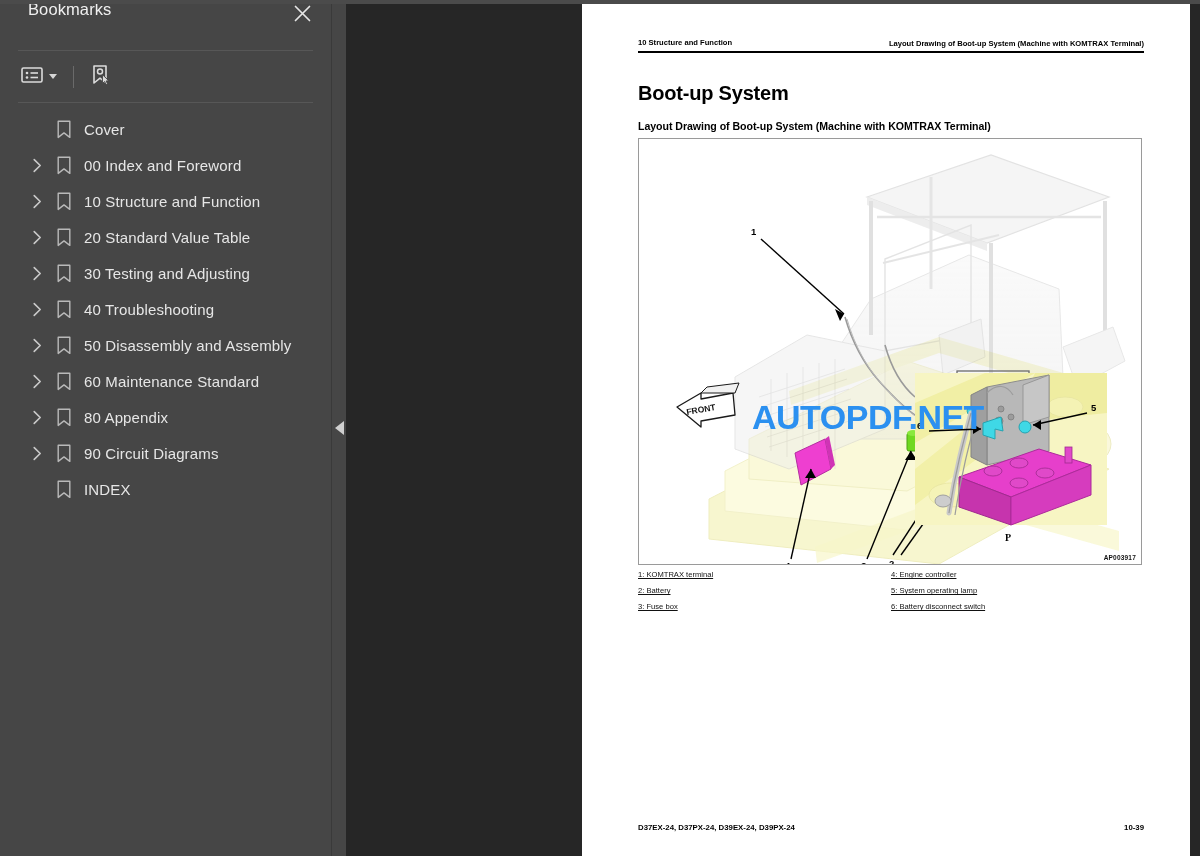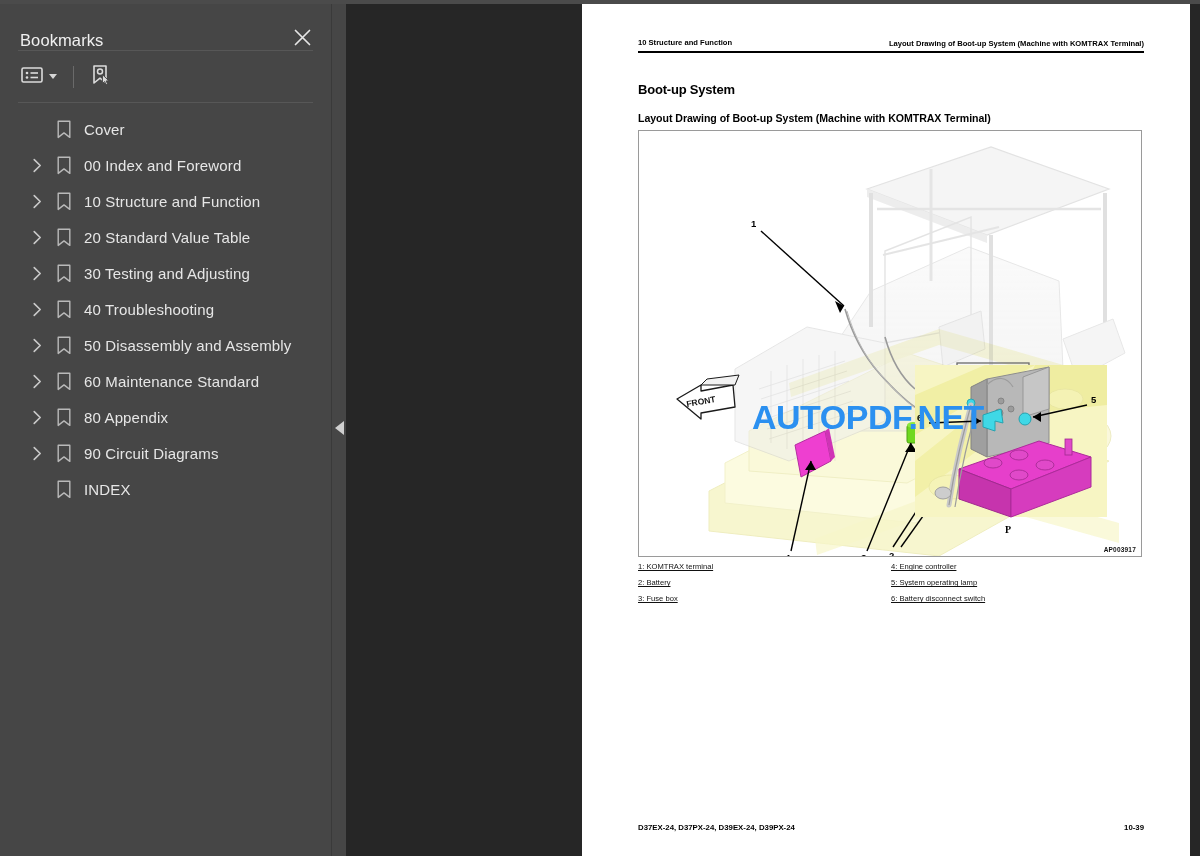--- a/index.html
+++ b/index.html
@@ -40,23 +40,24 @@
     color: #e8e8e8;
     position: relative;
     flex: 0 0 332px;
     box-sizing: border-box;
     border-right: 1px solid #3a3a3a;
     overflow: hidden;
   }
   .sb-header {
     height: 50px;
     display: flex;
-    align-items: flex-end;
+    align-items: flex-start;
     padding: 0 16px 0 20px;
     box-sizing: border-box;
+    margin-left: 8px;
   }
   .sb-title {
     font-size: 16.5px;
     color: #f0f0f0;
     letter-spacing: .1px;
     flex: 1;
     font-weight: 400;
   }
   .sb-close {
     width: 26px; height: 26px;
@@ -196,21 +197,21 @@
   .run-head-right { text-align: right; width: 330px; }
   .head-rule {
     margin-top: 2px;
     border-top: 1.6px solid #000;
     border-bottom: 0.9px solid #000;
     height: 2px;
     box-sizing: border-box;
   }
 
   h1.doc-h1 {
-    font-size: 13px;
+    font-size: 20px;
     font-weight: bold;
     margin: 29px 0 0 0;
     color: #000;
     letter-spacing: -.2px;
   }
   h2.doc-h2 {
     font-size: 10.6px;
     font-weight: bold;
     margin: 15px 0 6px 0;
     color: #000;

